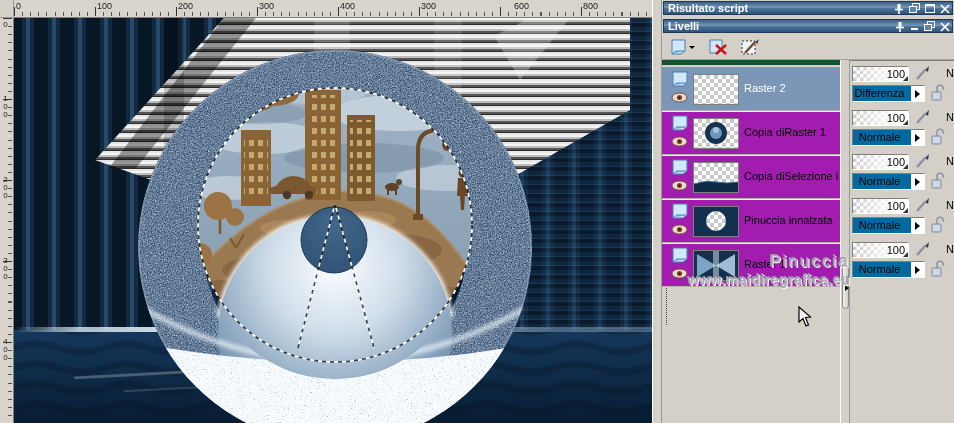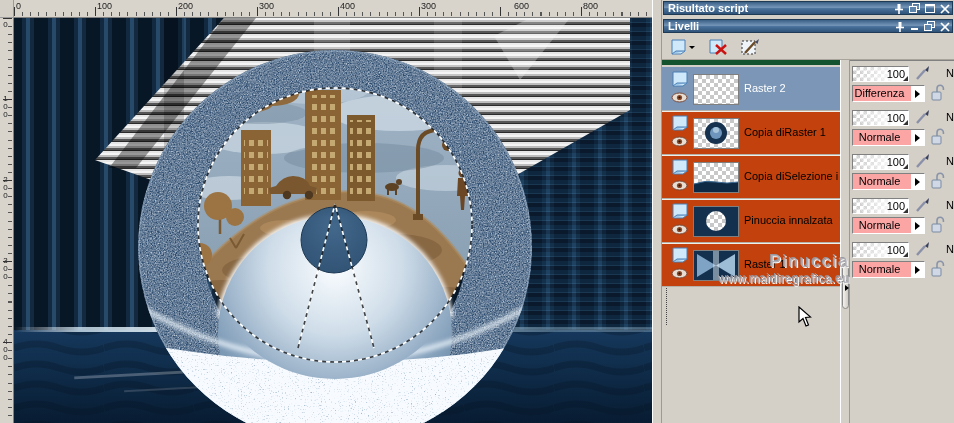--- a/index.html
+++ b/index.html
@@ -30,21 +30,21 @@
   .panel-region{position:absolute;left:662px;top:0;width:292px;height:423px;background:#d4d0c8;}
   .titlebar{position:absolute;left:1px;width:290px;height:14px;border:1px solid #1e3a55;
     background:linear-gradient(180deg,#3a5f86 0%,#7495b7 45%,#49719a 55%,#2f5379 100%);
     color:#fff;font-weight:bold;font-size:11px;line-height:12px;padding:0 4px;}
   .tb-btns{position:absolute;right:2px;top:1px;display:flex;gap:5px;}
   .tb-btns svg{display:block;}
   .toolbar{position:absolute;left:0;top:34px;width:292px;height:26px;background:#d4d0c8;border-bottom:1px solid #a8a49c;}
   .tool-btn{position:absolute;top:2px;width:30px;height:22px;display:flex;align-items:center;justify-content:center;}
 
   .layer-list{position:absolute;left:0;top:60px;width:178px;height:363px;background:#d4d0c8;border-top:5px solid #14532d;}
-  .layer-row{position:absolute;left:0;width:178px;height:44px;background:#c2410c;border-bottom:1px solid #b5b1a9;box-shadow:inset 0 1px 0 #f0eee9;}
+  .layer-row{position:absolute;left:0;width:178px;height:44px;background:#a21caf;border-bottom:1px solid #b5b1a9;box-shadow:inset 0 1px 0 #f0eee9;}
   .layer-row.selected{background:#7b96b6;box-shadow:none;}
   .layer-row.selected .layer-name{color:#fff;}
   .layer-name{position:absolute;left:82px;top:15px;font-size:11px;white-space:nowrap;overflow:hidden;max-width:94px;}
   .pg-icon{position:absolute;left:9px;top:3px;}
   .eye-icon{position:absolute;left:9px;top:25px;}
   .thumb{position:absolute;left:31px;top:7px;width:46px;height:31px;border:1px solid #7f7f7f;background:#fff;}
   .checker{background-image:
      linear-gradient(45deg,#c8c8c8 25%,transparent 25%,transparent 75%,#c8c8c8 75%),
      linear-gradient(45deg,#c8c8c8 25%,transparent 25%,transparent 75%,#c8c8c8 75%);
      background-size:8px 8px;background-position:0 0,4px 4px;background-color:#fff;}
@@ -62,30 +62,30 @@
   .prop-block{position:absolute;left:0;width:104px;height:44px;}
   .op-box{position:absolute;left:2px;top:3px;width:57px;height:16px;border:1px solid;border-color:#808080 #fff #fff #808080;
     background-image:linear-gradient(90deg,rgba(255,255,255,0),#fff 80%),
      linear-gradient(45deg,#c8c8c8 25%,transparent 25%,transparent 75%,#c8c8c8 75%),
      linear-gradient(45deg,#c8c8c8 25%,transparent 25%,transparent 75%,#c8c8c8 75%);
      background-size:100% 100%,7px 7px,7px 7px;background-position:0 0,0 0,3.5px 3.5px;background-color:#fff;}
   .op-val{position:absolute;right:3px;top:1px;font-size:11px;}
   .op-corner{position:absolute;right:0;bottom:0;width:0;height:0;border-left:5px solid transparent;border-bottom:5px solid #333;}
   .brush-ic{position:absolute;left:64px;top:2px;}
   .nflag{position:absolute;left:96px;top:4px;font-size:11px;}
-  .blend{position:absolute;left:2px;top:22px;width:73px;height:17px;background:#fca5a5;border:1px solid;border-color:#808080 #fff #fff #808080;
+  .blend{position:absolute;left:2px;top:22px;width:73px;height:17px;background:#0369a1;border:1px solid;border-color:#808080 #fff #fff #808080;
     font-size:11px;line-height:15px;text-align:center;padding-right:18px;}
   .blend-btn{position:absolute;right:0;top:0;width:13px;height:15px;background:#fff;display:flex;align-items:center;justify-content:center;}
   .blend-btn::after{content:"";width:0;height:0;border-left:5px solid #000;border-top:4px solid transparent;border-bottom:4px solid transparent;}
   .lock-ic{position:absolute;left:79px;top:20px;}
 
   .watermark{position:absolute;left:26px;top:252px;width:162px;text-align:right;color:#aeaeb6;
     text-shadow:1px 1px 0 #f7f7f5, -1px -1px 0 #96969e;pointer-events:none;}
   .wm1{font-size:17px;letter-spacing:2px;}
-  .wm2{font-size:12px;letter-spacing:.5px;}
+  .wm2{font-size:14px;letter-spacing:.5px;font-weight:bold;}
   .cursor{position:absolute;left:136px;top:306px;}
 </style>
 </head>
 <body>
 
 <div class="screen">
 
   <div class="ruler-corner"></div>
 
   <div class="h-ruler">

